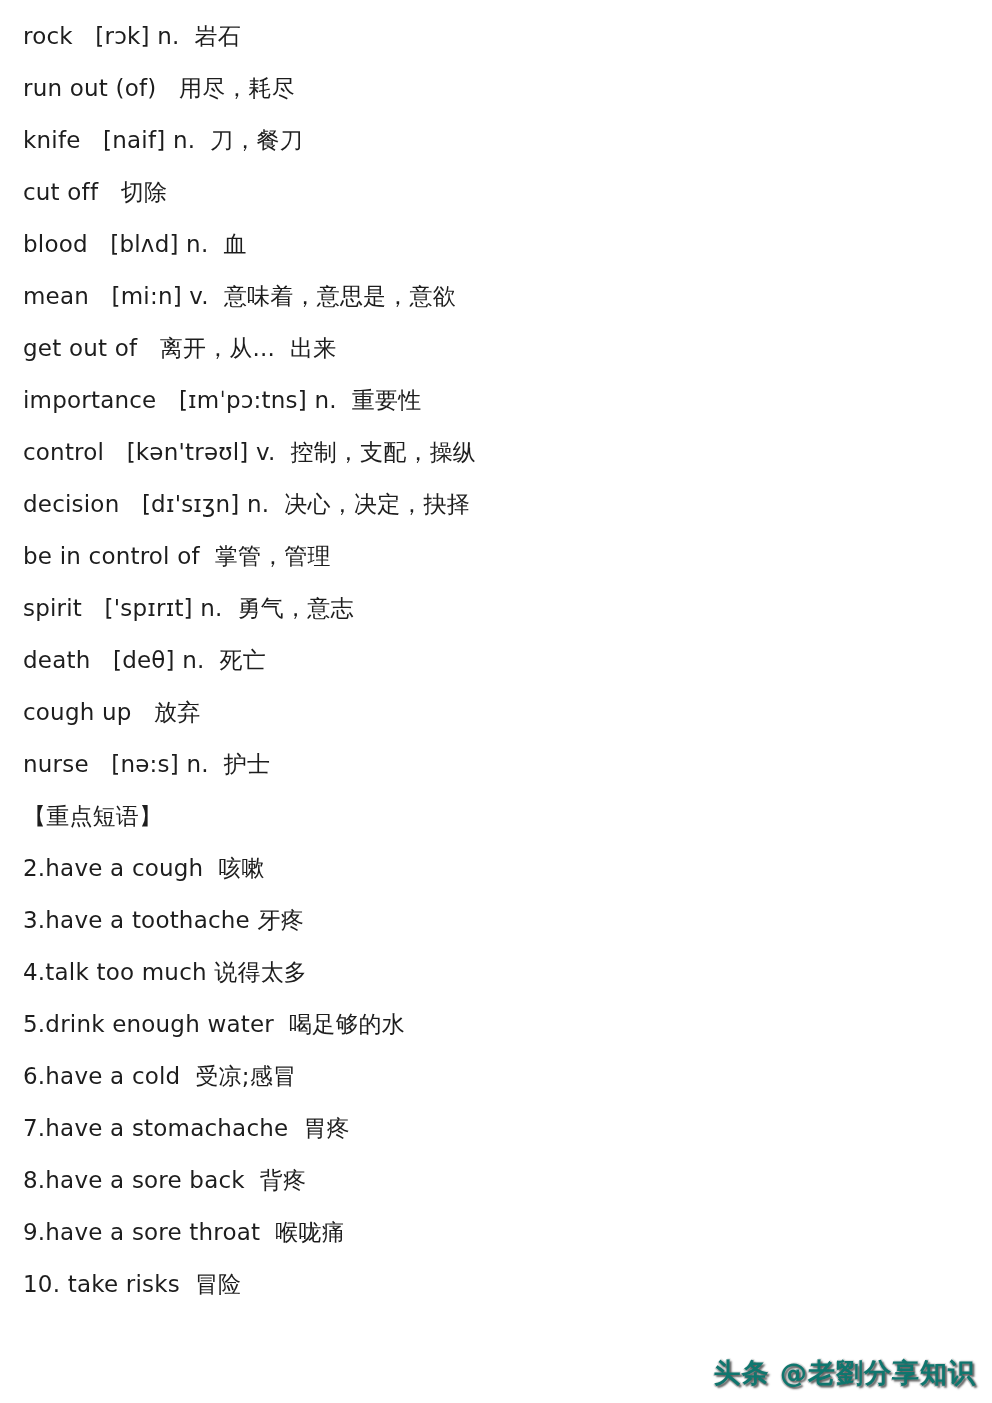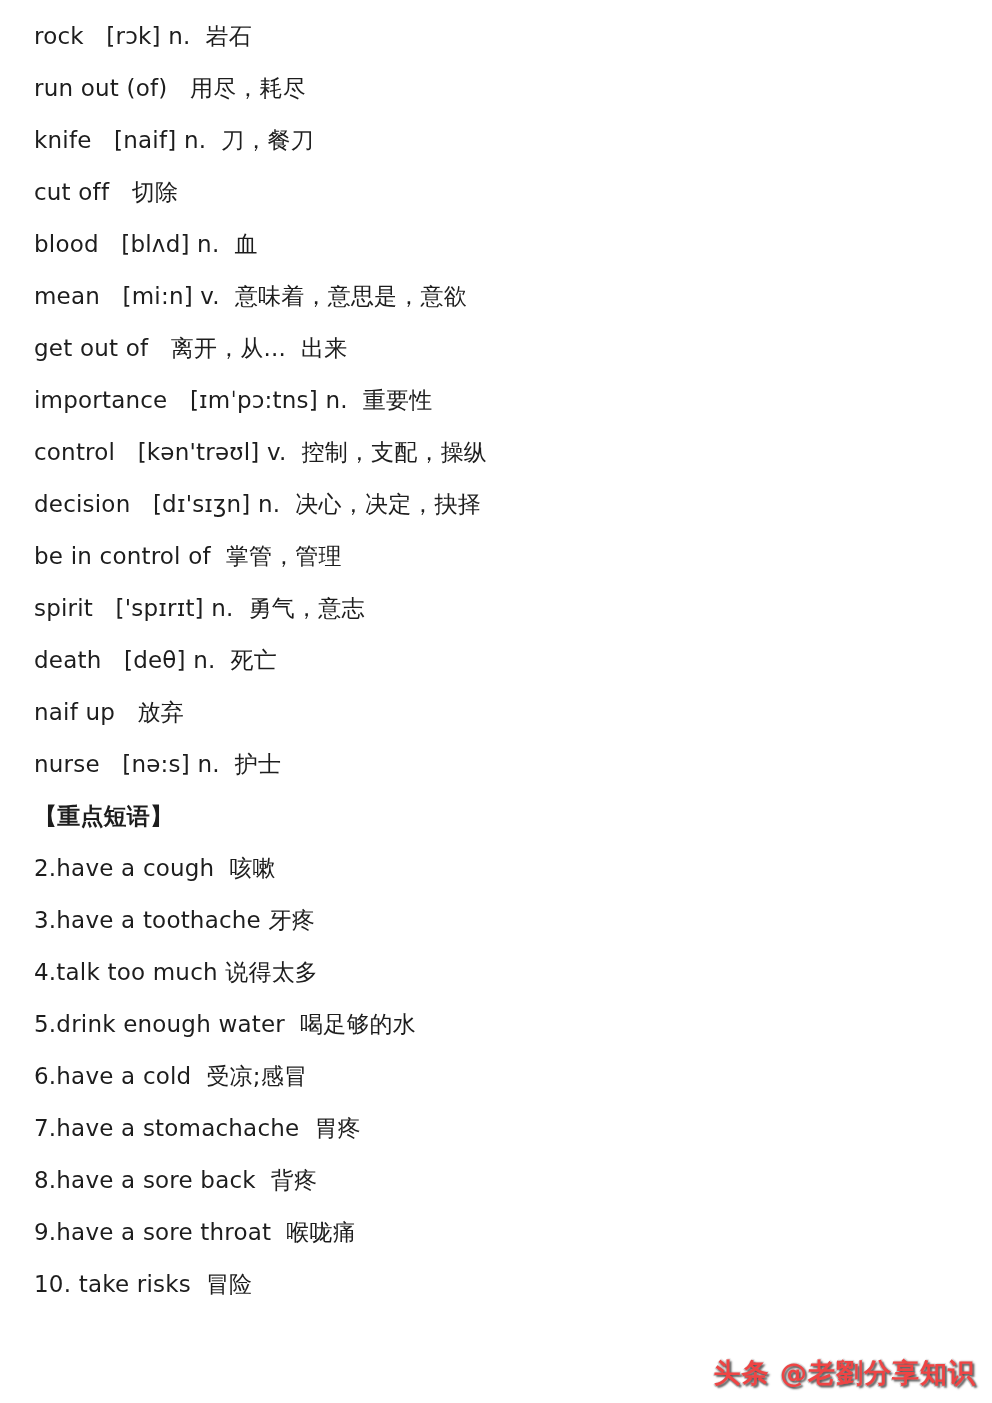--- a/index.html
+++ b/index.html
@@ -19,32 +19,31 @@
     position: absolute;
     top: 10px;
     left: 23px;
     right: 10px;
   }
   .line {
     font-size: 23px;
     line-height: 52px;
     white-space: pre-wrap;
     letter-spacing: 0.2px;
-    margin-left: 11px;
   }
   .section-header {
-    font-weight: bold;
+    font-weight: normal;
   }
   .watermark {
     position: absolute;
     right: 16px;
     bottom: 12px;
     font-size: 27px;
     font-weight: bold;
-    color: #ef4444;
+    color: #0f766e;
     letter-spacing: 1px;
     text-shadow:
       2px 2px 2px rgba(70,70,70,0.85),
       -1px 1px 1px rgba(120,120,120,0.45),
       1px -1px 1px rgba(150,150,150,0.35);
     white-space: pre;
     user-select: none;
   }
 </style>
 </head>
@@ -57,21 +56,21 @@
   <div class="line">cut off   切除</div>
   <div class="line">blood   [blʌd] n.  血</div>
   <div class="line">mean   [mi:n] v.  意味着，意思是，意欲</div>
   <div class="line">get out of   离开，从...  出来</div>
   <div class="line">importance   [ɪmˈpɔ:tns] n.  重要性</div>
   <div class="line">control   [kən'trəʊl] v.  控制，支配，操纵</div>
   <div class="line">decision   [dɪ'sɪʒn] n.  决心，决定，抉择</div>
   <div class="line">be in control of  掌管，管理</div>
   <div class="line">spirit   ['spɪrɪt] n.  勇气，意志</div>
   <div class="line">death   [deθ] n.  死亡</div>
-  <div class="line">naif up   放弃</div>
+  <div class="line">cough up   放弃</div>
   <div class="line">nurse   [nə:s] n.  护士</div>
 
   <div class="line section-header">【重点短语】</div>
 
   <div class="line">2.have a cough  咳嗽</div>
   <div class="line">3.have a toothache 牙疼</div>
   <div class="line">4.talk too much 说得太多</div>
   <div class="line">5.drink enough water  喝足够的水</div>
   <div class="line">6.have a cold  受凉;感冒</div>
   <div class="line">7.have a stomachache  胃疼</div>

